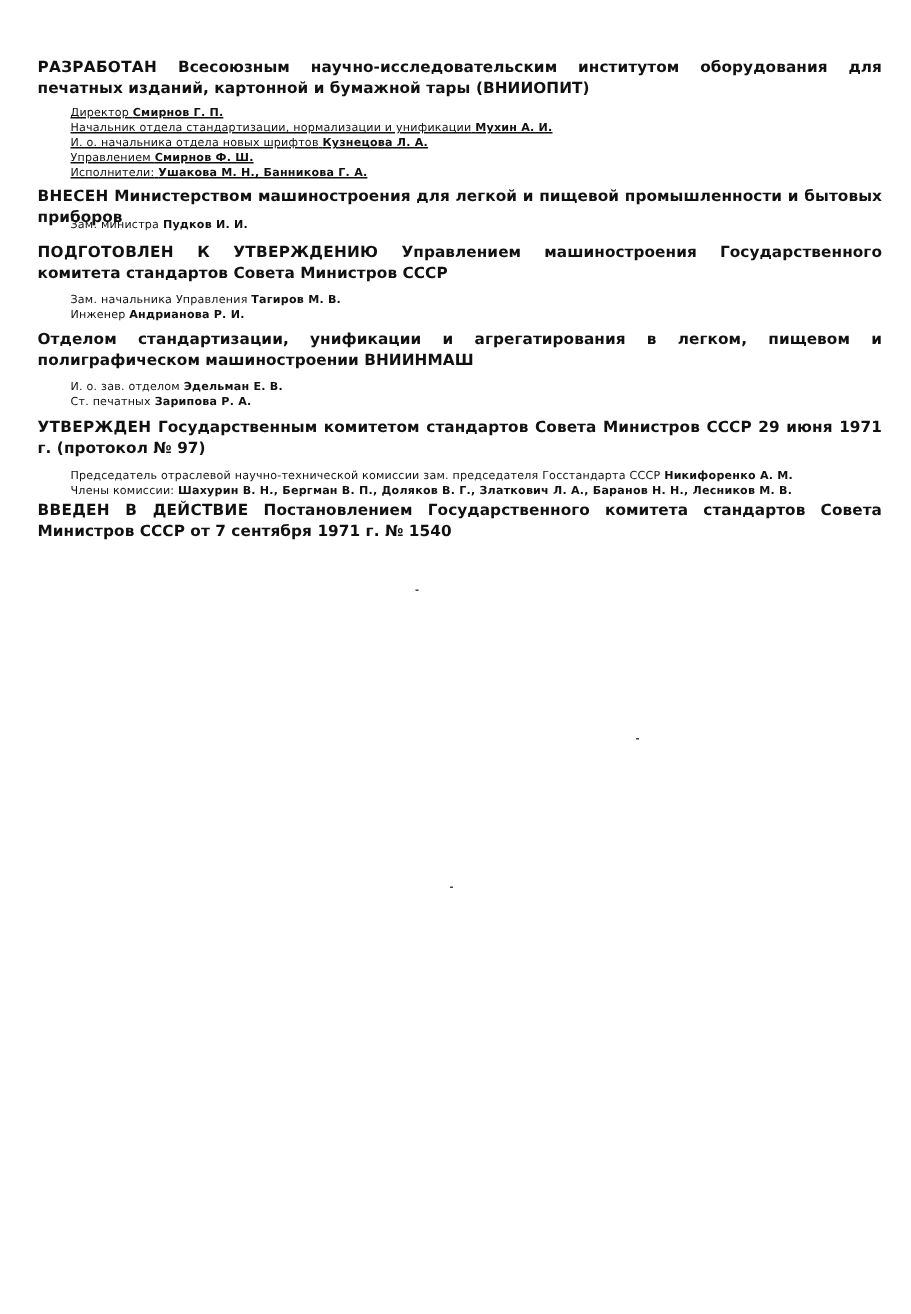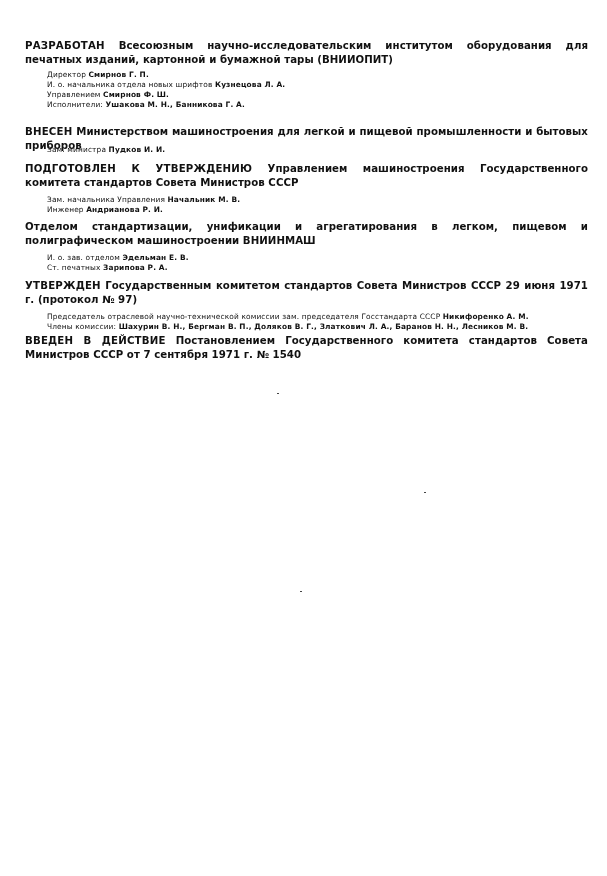--- a/index.html
+++ b/index.html
@@ -23,41 +23,42 @@
 </style>
 </head>
 <body>
 
 <div class="page">
 
   <div class="sec head" style="top:39px;">
     <span class="lead">РАЗРАБОТАН</span>
     <span class="rest">Всесоюзным научно-исследовательским институтом оборудования для печатных изданий, картонной и бумажной тары (ВНИИОПИТ)</span>
   </div>
-  <div class="sub" style="top:70px;">
+  <div class="sub" style="top:70px;text-decoration:underline;">
     <span class="line"><span>Директор</span> <b>Смирнов Г. П.</b></span>
+    <span class="line"><span>Начальник отдела стандартизации, нормализации и унификации</span> <b>Мухин А. И.</b></span>
     <span class="line"><span>И. о. начальника отдела новых шрифтов</span> <b>Кузнецова Л. А.</b></span>
     <span class="line"><span>Управлением</span> <b>Смирнов Ф. Ш.</b></span>
     <span class="line"><span>Исполнители:</span> <b>Ушакова М. Н., Банникова Г. А.</b></span>
   </div>
 
   <div class="sec head" style="top:125px;">
     <span class="lead">ВНЕСЕН</span>
     <span class="rest">Министерством машиностроения для легкой и пищевой промышленности и бытовых приборов</span>
   </div>
   <div class="sub" style="top:145px;">
     <span class="line"><span>Зам. министра</span> <b>Пудков И. И.</b></span>
   </div>
 
   <div class="sec head" style="top:162px;">
     <span class="lead">ПОДГОТОВЛЕН К УТВЕРЖДЕНИЮ</span>
     <span class="rest">Управлением машиностроения Государственного комитета стандартов Совета Министров СССР</span>
   </div>
   <div class="sub" style="top:195px;">
-    <span class="line"><span>Зам. начальника Управления</span> <b>Начальник М. В.</b></span>
+    <span class="line"><span>Зам. начальника Управления</span> <b>Тагиров М. В.</b></span>
     <span class="line"><span>Инженер</span> <b>Андрианова Р. И.</b></span>
   </div>
 
   <div class="sec head" style="top:220px;">
     <span class="rest">Отделом стандартизации, унификации и агрегатирования в легком, пищевом и полиграфическом машиностроении ВНИИНМАШ</span>
   </div>
   <div class="sub" style="top:253px;">
     <span class="line"><span>И. о. зав. отделом</span> <b>Эдельман Е. В.</b></span>
     <span class="line"><span>Ст. печатных</span> <b>Зарипова Р. А.</b></span>
   </div>

